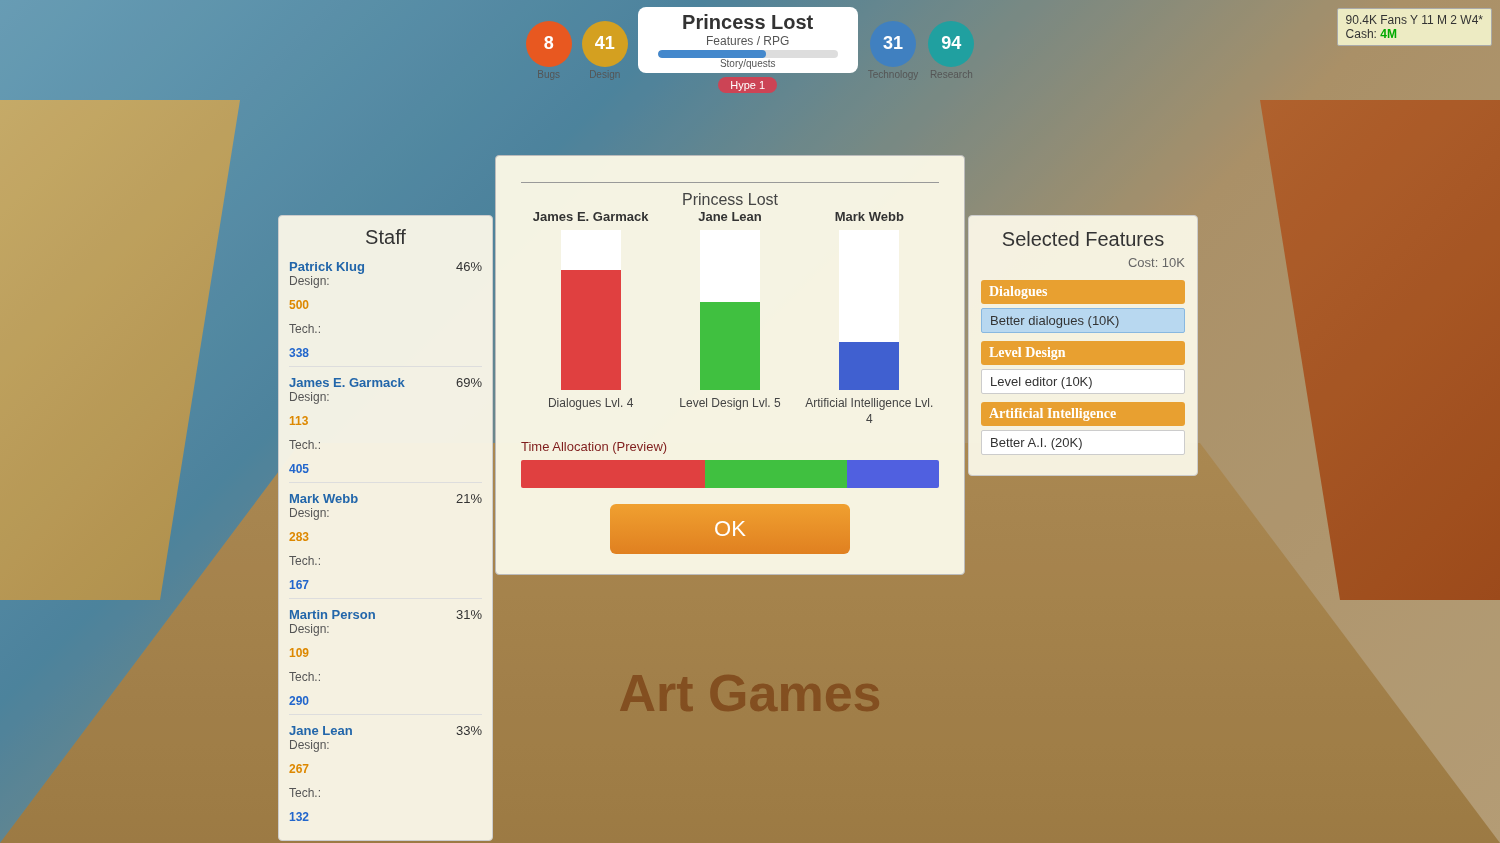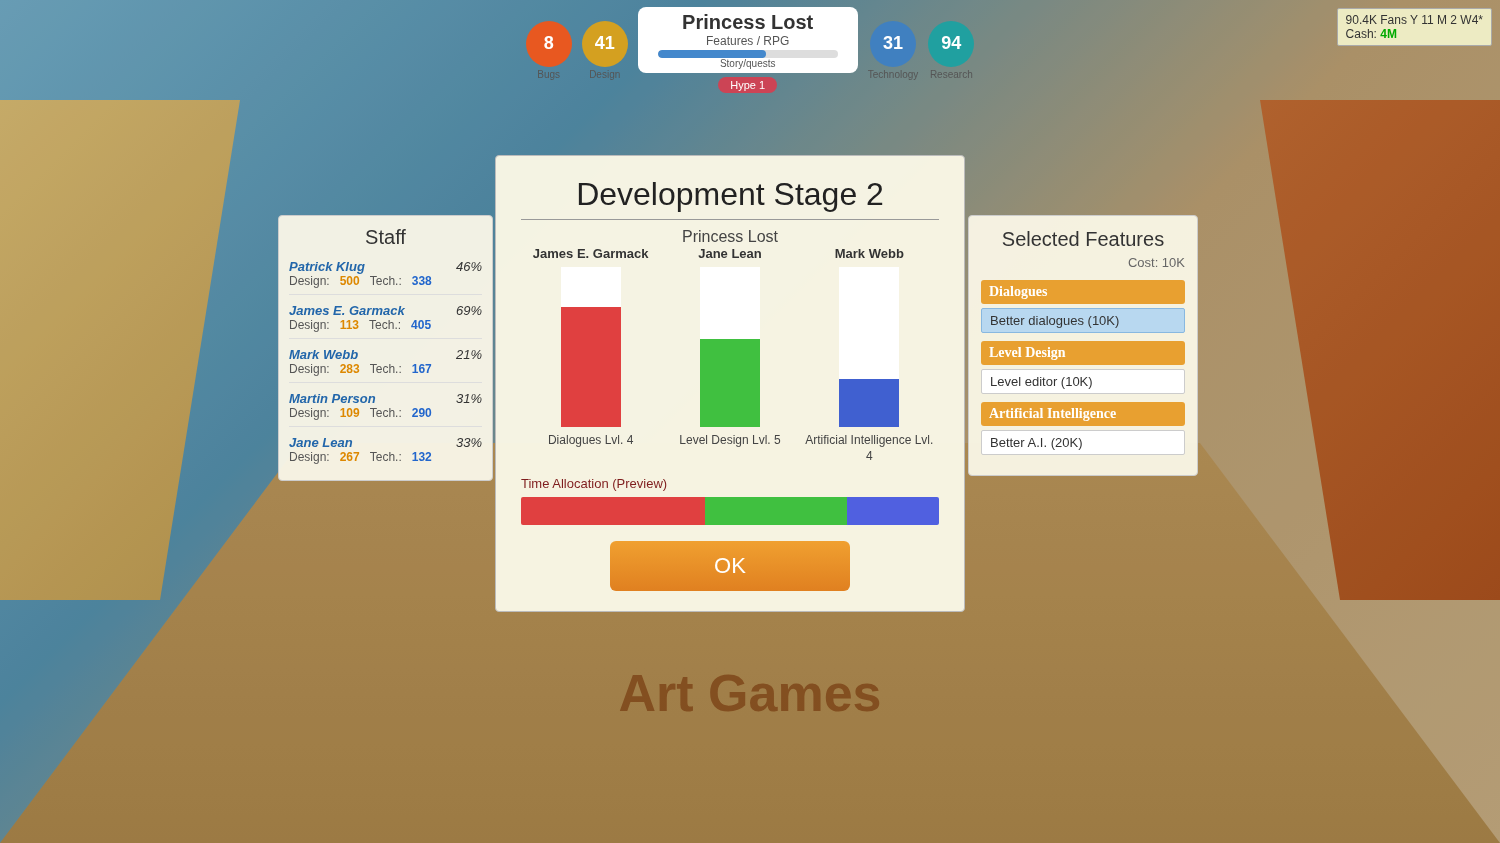--- a/index.html
+++ b/index.html
@@ -221,38 +221,38 @@
     .staff-row {
       margin-bottom: 8px;
       border-bottom: 1px solid #ddd;
       padding-bottom: 6px;
     }
 
     .staff-name-row {
       display: flex;
       justify-content: space-between;
       align-items: flex-end;
-      font-style: italic;
     }
 
     .staff-name {
       font-weight: bold;
       font-size: 13px;
       color: #2266aa;
     }
 
     .staff-pct {
       font-size: 13px;
       color: #333;
     }
 
     .staff-stats {
       display: flex;
       gap: 10px;
       font-size: 12px;
+      flex-direction: column;
     }
 
     .stat-design {
       color: #555;
     }
 
     .stat-design-val {
       color: #dd8800;
       font-weight: bold;
     }
@@ -578,21 +578,20 @@
     <div class="staff-stats">
       <span class="stat-design">Design: </span>
       <span class="stat-design-val">267</span>
       <span class="stat-tech">Tech.: </span>
       <span class="stat-tech-val">132</span>
     </div>
   </div>
 </div>
 
 <div class="dev-dialog">
-  <div class="dev-title">Development Stage 2</div>
   <hr class="dev-title-divider">
   <div class="dev-game-name">Princess Lost</div>
 
   <div class="staff-allocation">
 
     <div class="staff-col">
       <div class="staff-col-name">James E. Garmack</div>
       <div class="bar-container">
         <div class="bar-white-overlay" style="height:25%"></div>
         <div class="bar-fill-red" style="height:75%"></div>

